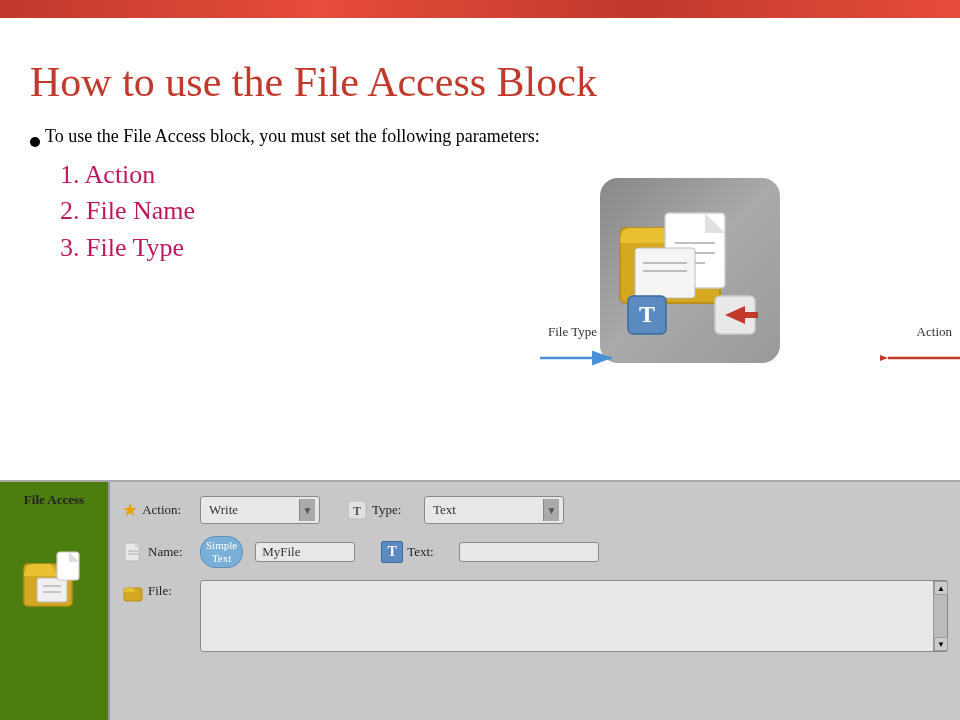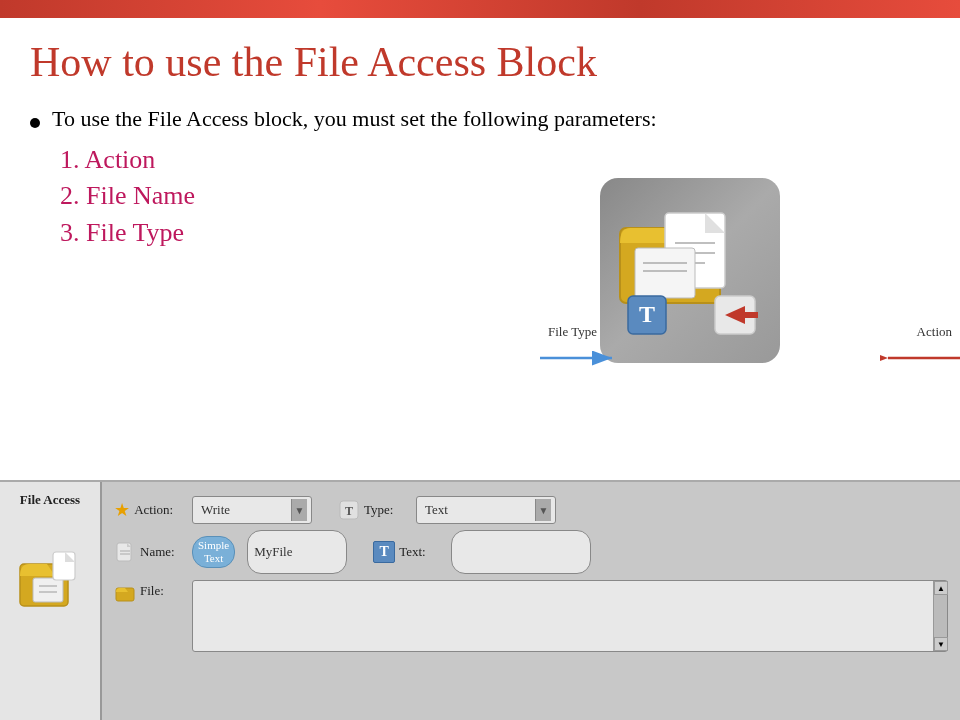--- a/index.html
+++ b/index.html
@@ -28,32 +28,33 @@
       left: 0; right: 0; bottom: 0;
       padding: 20px 30px;
     }
 
     .title {
       font-size: 42px;
       color: #c0392b;
       font-weight: normal;
       margin-bottom: 20px;
       font-family: 'Comic Sans MS', cursive;
+      margin-top: 20px;
     }
 
     .bullet-section {
       margin-bottom: 10px;
     }
 
     .bullet-point {
-      font-size: 22px;
+      font-size: 18px;
       color: #000;
       display: flex;
-      align-items: center;
-      gap: 12px;
+      align-items: flex-end;
+      gap: 5px;
       margin-bottom: 4px;
     }
 
     .bullet-dot {
       width: 10px;
       height: 10px;
       background: #000;
       border-radius: 50%;
       margin-top: 8px;
       flex-shrink: 0;
@@ -146,22 +147,22 @@
       left: 0;
       right: 0;
       height: 240px;
       background: #c8c8c8;
       border-top: 2px solid #aaa;
       display: flex;
       align-items: stretch;
     }
 
     .fa-sidebar {
-      width: 102px;
-      background: #e5e5e5;
+      width: 110px;
+      background: #4d7c0f;
       border-right: 2px solid #999;
       display: flex;
       flex-direction: column;
       align-items: center;
       padding-top: 10px;
       gap: 24px;
     }
 
     .fa-label {
       font-size: 13px;
@@ -199,22 +200,22 @@
 
     .fa-text-label {
       font-size: 13px;
       color: #222;
       font-family: Liberation Serif, serif;
     }
 
     .fa-input {
       background: #e8e8e8;
       border: 1px solid #888;
-      border-radius: 14px;
-      height: 44px;
+      border-radius: 3px;
+      height: 20px;
       font-size: 13px;
       padding: 4px 6px;
       color: #333;
       display: flex;
       align-items: center;
     }
 
     .fa-select {
       display: flex;
       align-items: center;

